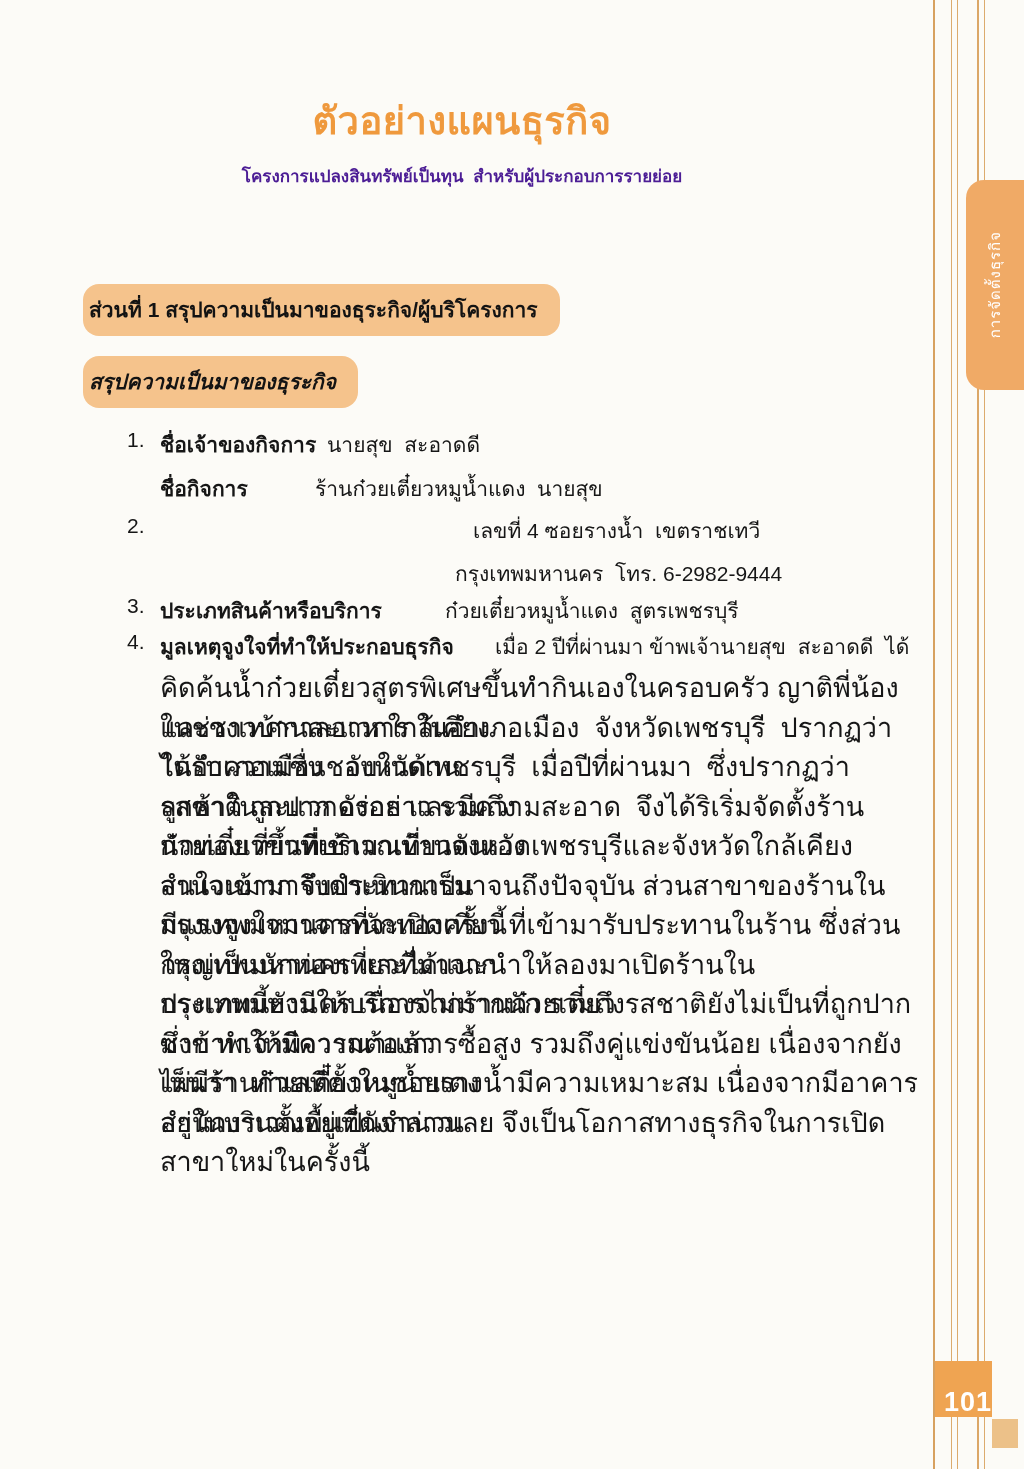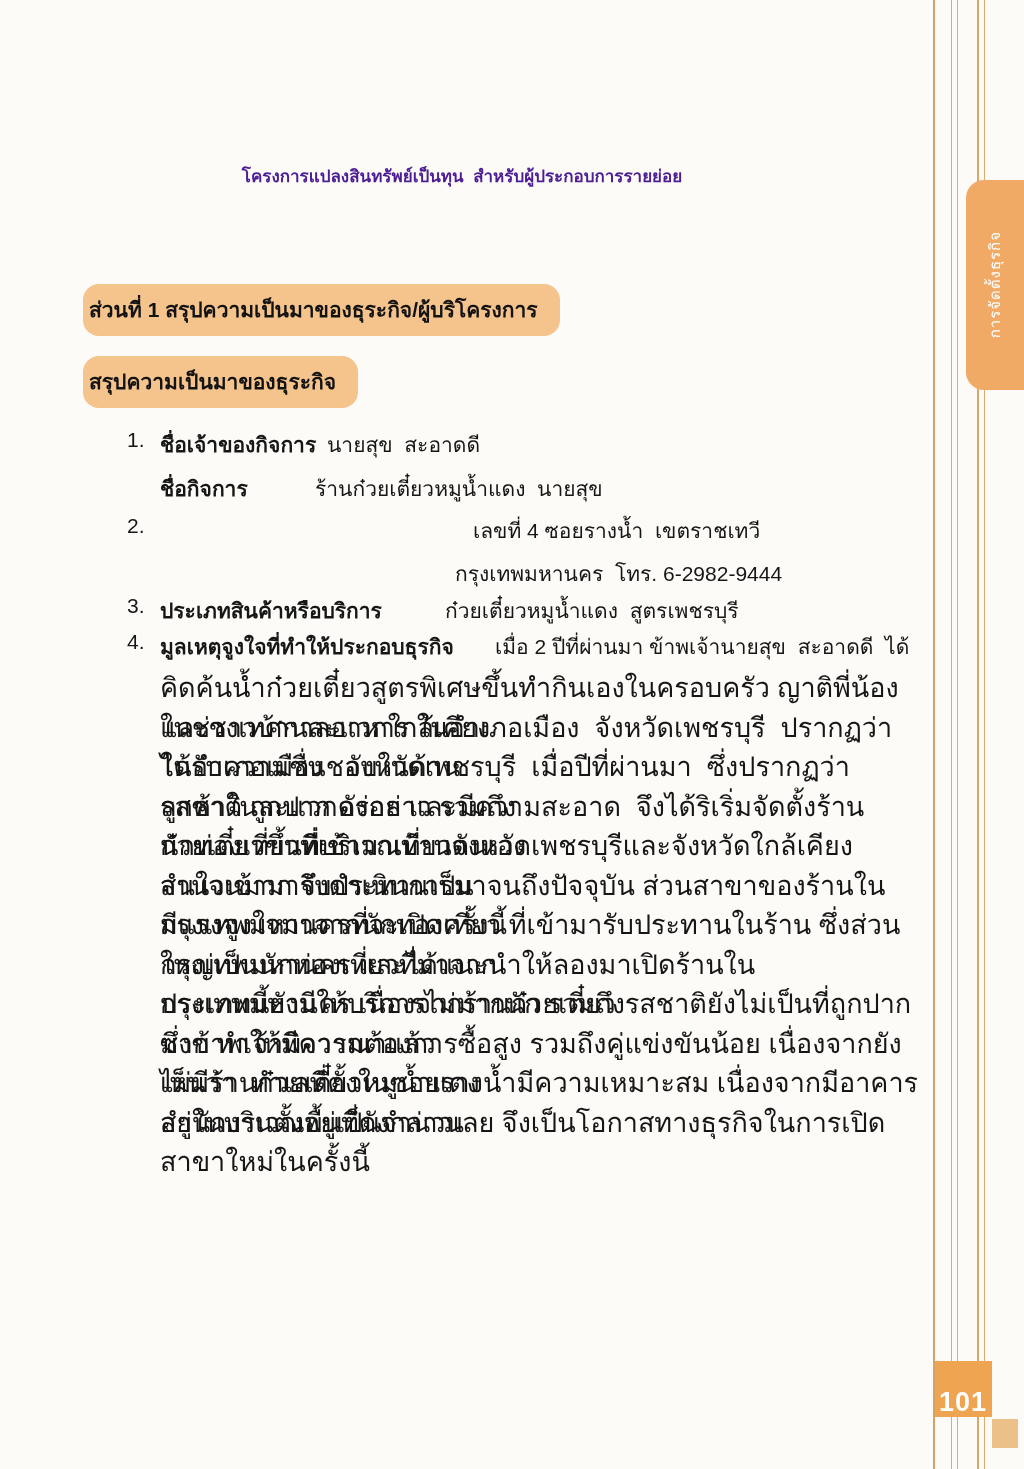--- a/index.html
+++ b/index.html
@@ -38,21 +38,21 @@
   }
   .hdr-box {
     position:absolute; left:83px;
     background:#f5c38c;
     border-radius:16px;
     padding:9px 22px 10px 6px;
     font-size:21px; font-weight:bold; color:#131313;
     white-space:nowrap;
   }
   .hdr-box.b1 { top:284px; }
-  .hdr-box.b2 { top:356px; }
+  .hdr-box.b2 { top:356px;font-style:italic; }
 
   .row { position:absolute; left:0; width:940px; height:34px; font-size:21px; }
   .row .num { position:absolute; left:127px; }
   .row .lbl { position:absolute; left:160px; font-weight:bold; }
   .row .val { position:absolute; white-space:pre-wrap; }
   .row.r-item1  { top:428px; }
   .row.r-item1b { top:472px;padding-left:33px; }
   .row.r-item2  { top:514px; }
   .row.r-item2b { top:557px; }
   .row.r-item3  { top:594px; }
@@ -80,21 +80,21 @@
     writing-mode:vertical-rl;
     transform:rotate(180deg);
     color:#ffffff;
     font-size:15px;
     letter-spacing:1px;
   }
 
   .page-block {
     position:absolute; left:935px; top:1361px; width:57px; height:56px;
     background:#efa452;
-    display:flex; align-items:flex-end;
+    display:flex; align-items:flex-end;justify-content:flex-end;
   }
   .page-block .pnum {
     color:#ffffff; font-weight:bold; font-size:27px;
     line-height:1; padding:0 0 1px 4px;
     letter-spacing:1px;
   }
   .decor-square {
     position:absolute; left:992px; top:1419px; width:26px; height:29px;
     background:#ecc189;
   }
@@ -103,20 +103,21 @@
 <body>
 
 <div class="page">
 
   <div class="vrule r1"></div>
   <div class="vrule r2"></div>
   <div class="vrule r3"></div>
   <div class="vrule r4"></div>
   <div class="vrule r5"></div>
 
+  <div class="title">ตัวอย่างแผนธุรกิจ</div>
   <div class="subtitle">โครงการแปลงสินทรัพย์เป็นทุน  สำหรับผู้ประกอบการรายย่อย</div>
 
   <div class="hdr-box b1">
     <span>ส่วนที่ 1 สรุปความเป็นมาของธุระกิจ/ผู้บริโครงการ</span>
   </div>
   <div class="hdr-box b2">
     <span>สรุปความเป็นมาของธุระกิจ</span>
   </div>
 
   <div class="row r-item1">

